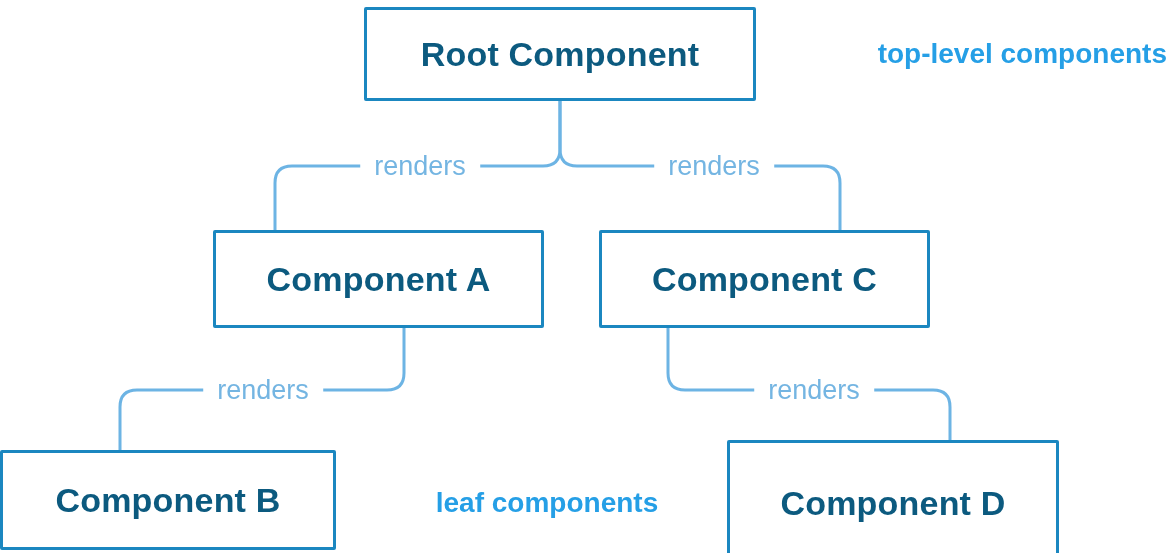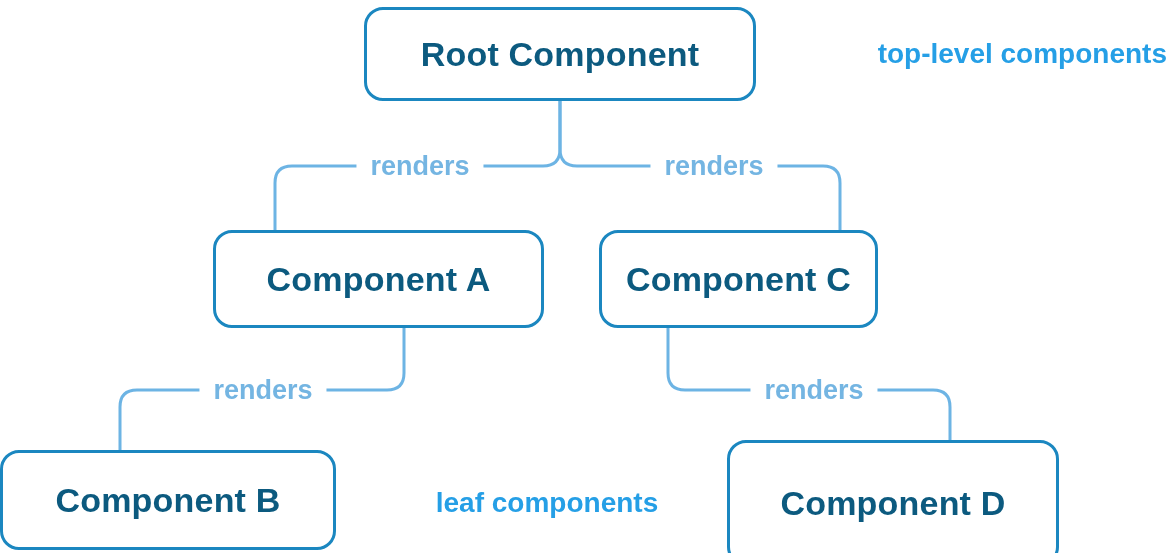--- a/index.html
+++ b/index.html
@@ -21,37 +21,37 @@
     fill: none;
     stroke: var(--line, #6db4e4);
     stroke-width: 3;
     stroke-linecap: round;
   }
   .node {
     position: absolute;
     box-sizing: border-box;
     background: #ffffff;
     border: 3px solid var(--box_border, #1b87c0);
-    border-radius: 19px;
+    border-radius: 2px;
     display: flex;
     align-items: center;
     justify-content: center;
     color: var(--box_text, #0c5a7f);
     font-size: 34px;
     font-weight: 600;
     letter-spacing: 0.2px;
   }
   .renders {
     position: absolute;
     transform: translate(-50%, -50%);
     background: var(--background, #ffffff);
     padding: 0 14px;
     color: var(--renders_text, #74b5e2);
     font-size: 27px;
-    font-weight: 700;
+    font-weight: 400;
     white-space: nowrap;
   }
   .annotation {
     position: absolute;
     color: var(--annotation_text, #259fe6);
     font-size: 28px;
     font-weight: 700;
     white-space: nowrap;
   }
   .annotation.top { top: 38px; right: 2px; margin-left: 6px; }
@@ -75,21 +75,21 @@
   <span class="renders" style="left:814px; top:390px;">renders</span>
 
   <div class="node" style="left:364px; top:7px; width:392px; height:94px;">
     <span>Root Component</span>
   </div>
 
   <div class="node" style="left:170px; top:230px; width:331px; height:98px;margin-left:43px;">
     <span>Component A</span>
   </div>
 
-  <div class="node" style="left:599px; top:230px; width:279px; height:98px;">
+  <div class="node" style="left:599px; top:230px; width:331px; height:98px;">
     <span>Component C</span>
   </div>
 
   <div class="node" style="left:0px; top:450px; width:336px; height:100px;">
     <span>Component B</span>
   </div>
 
   <div class="node" style="left:727px; top:440px; width:332px; height:126px;">
     <span>Component D</span>
   </div>

